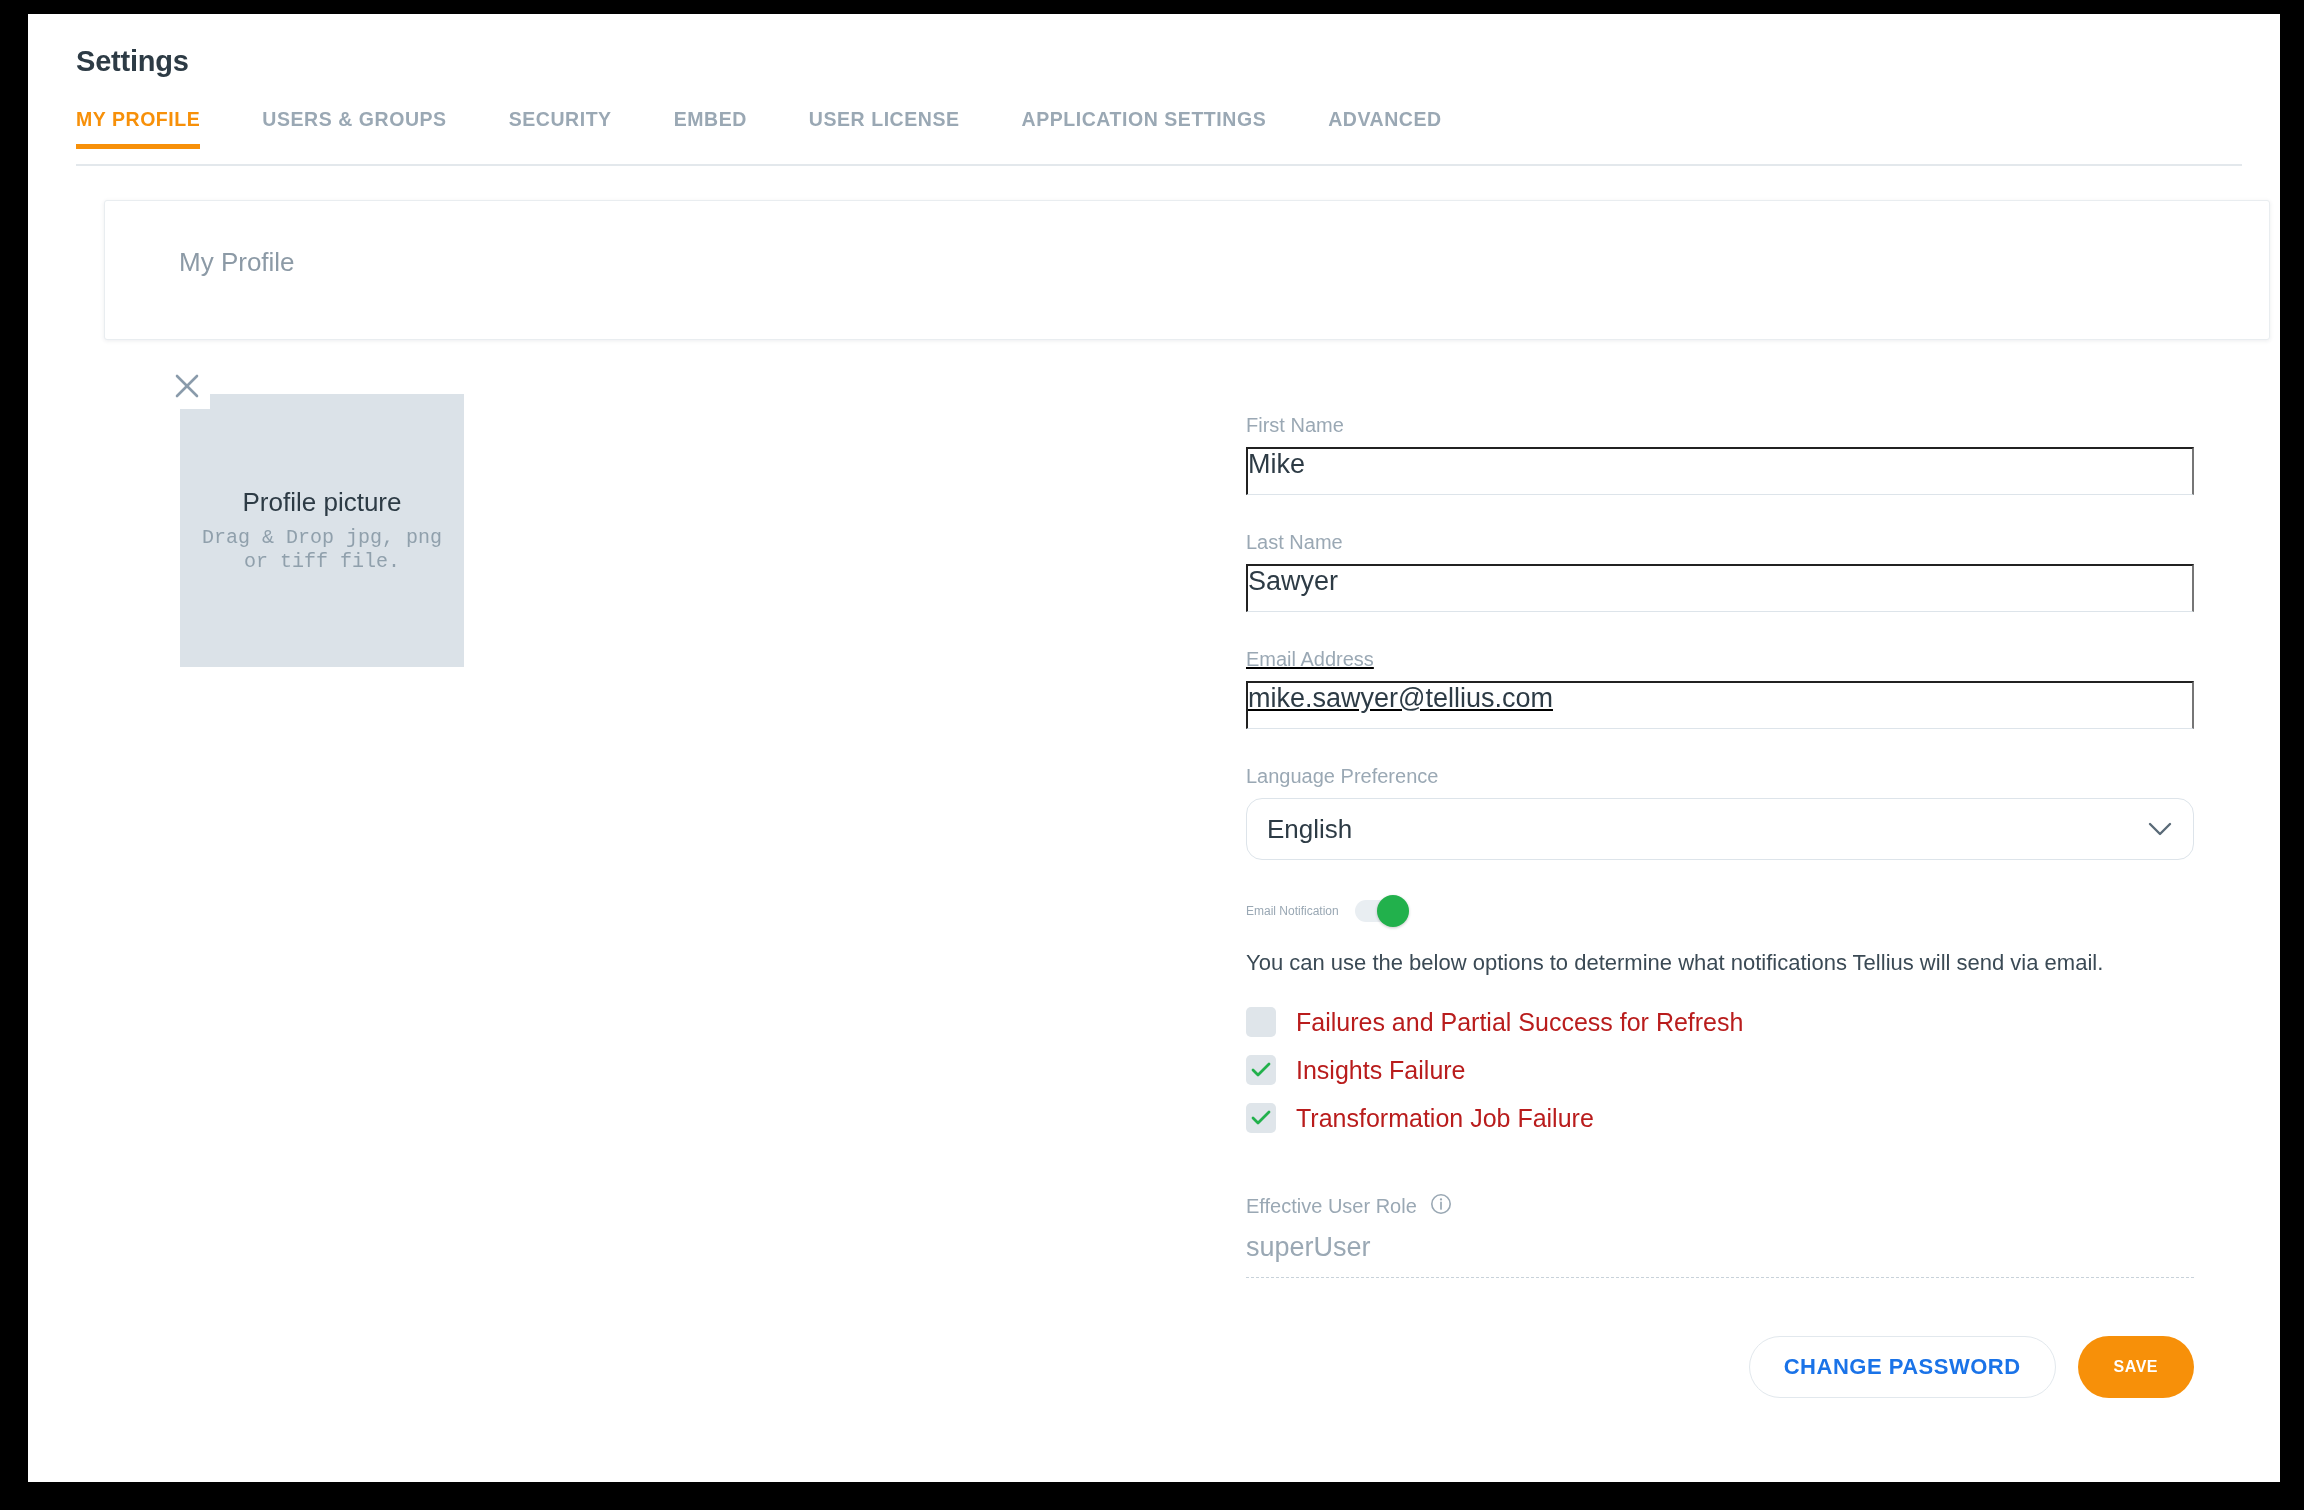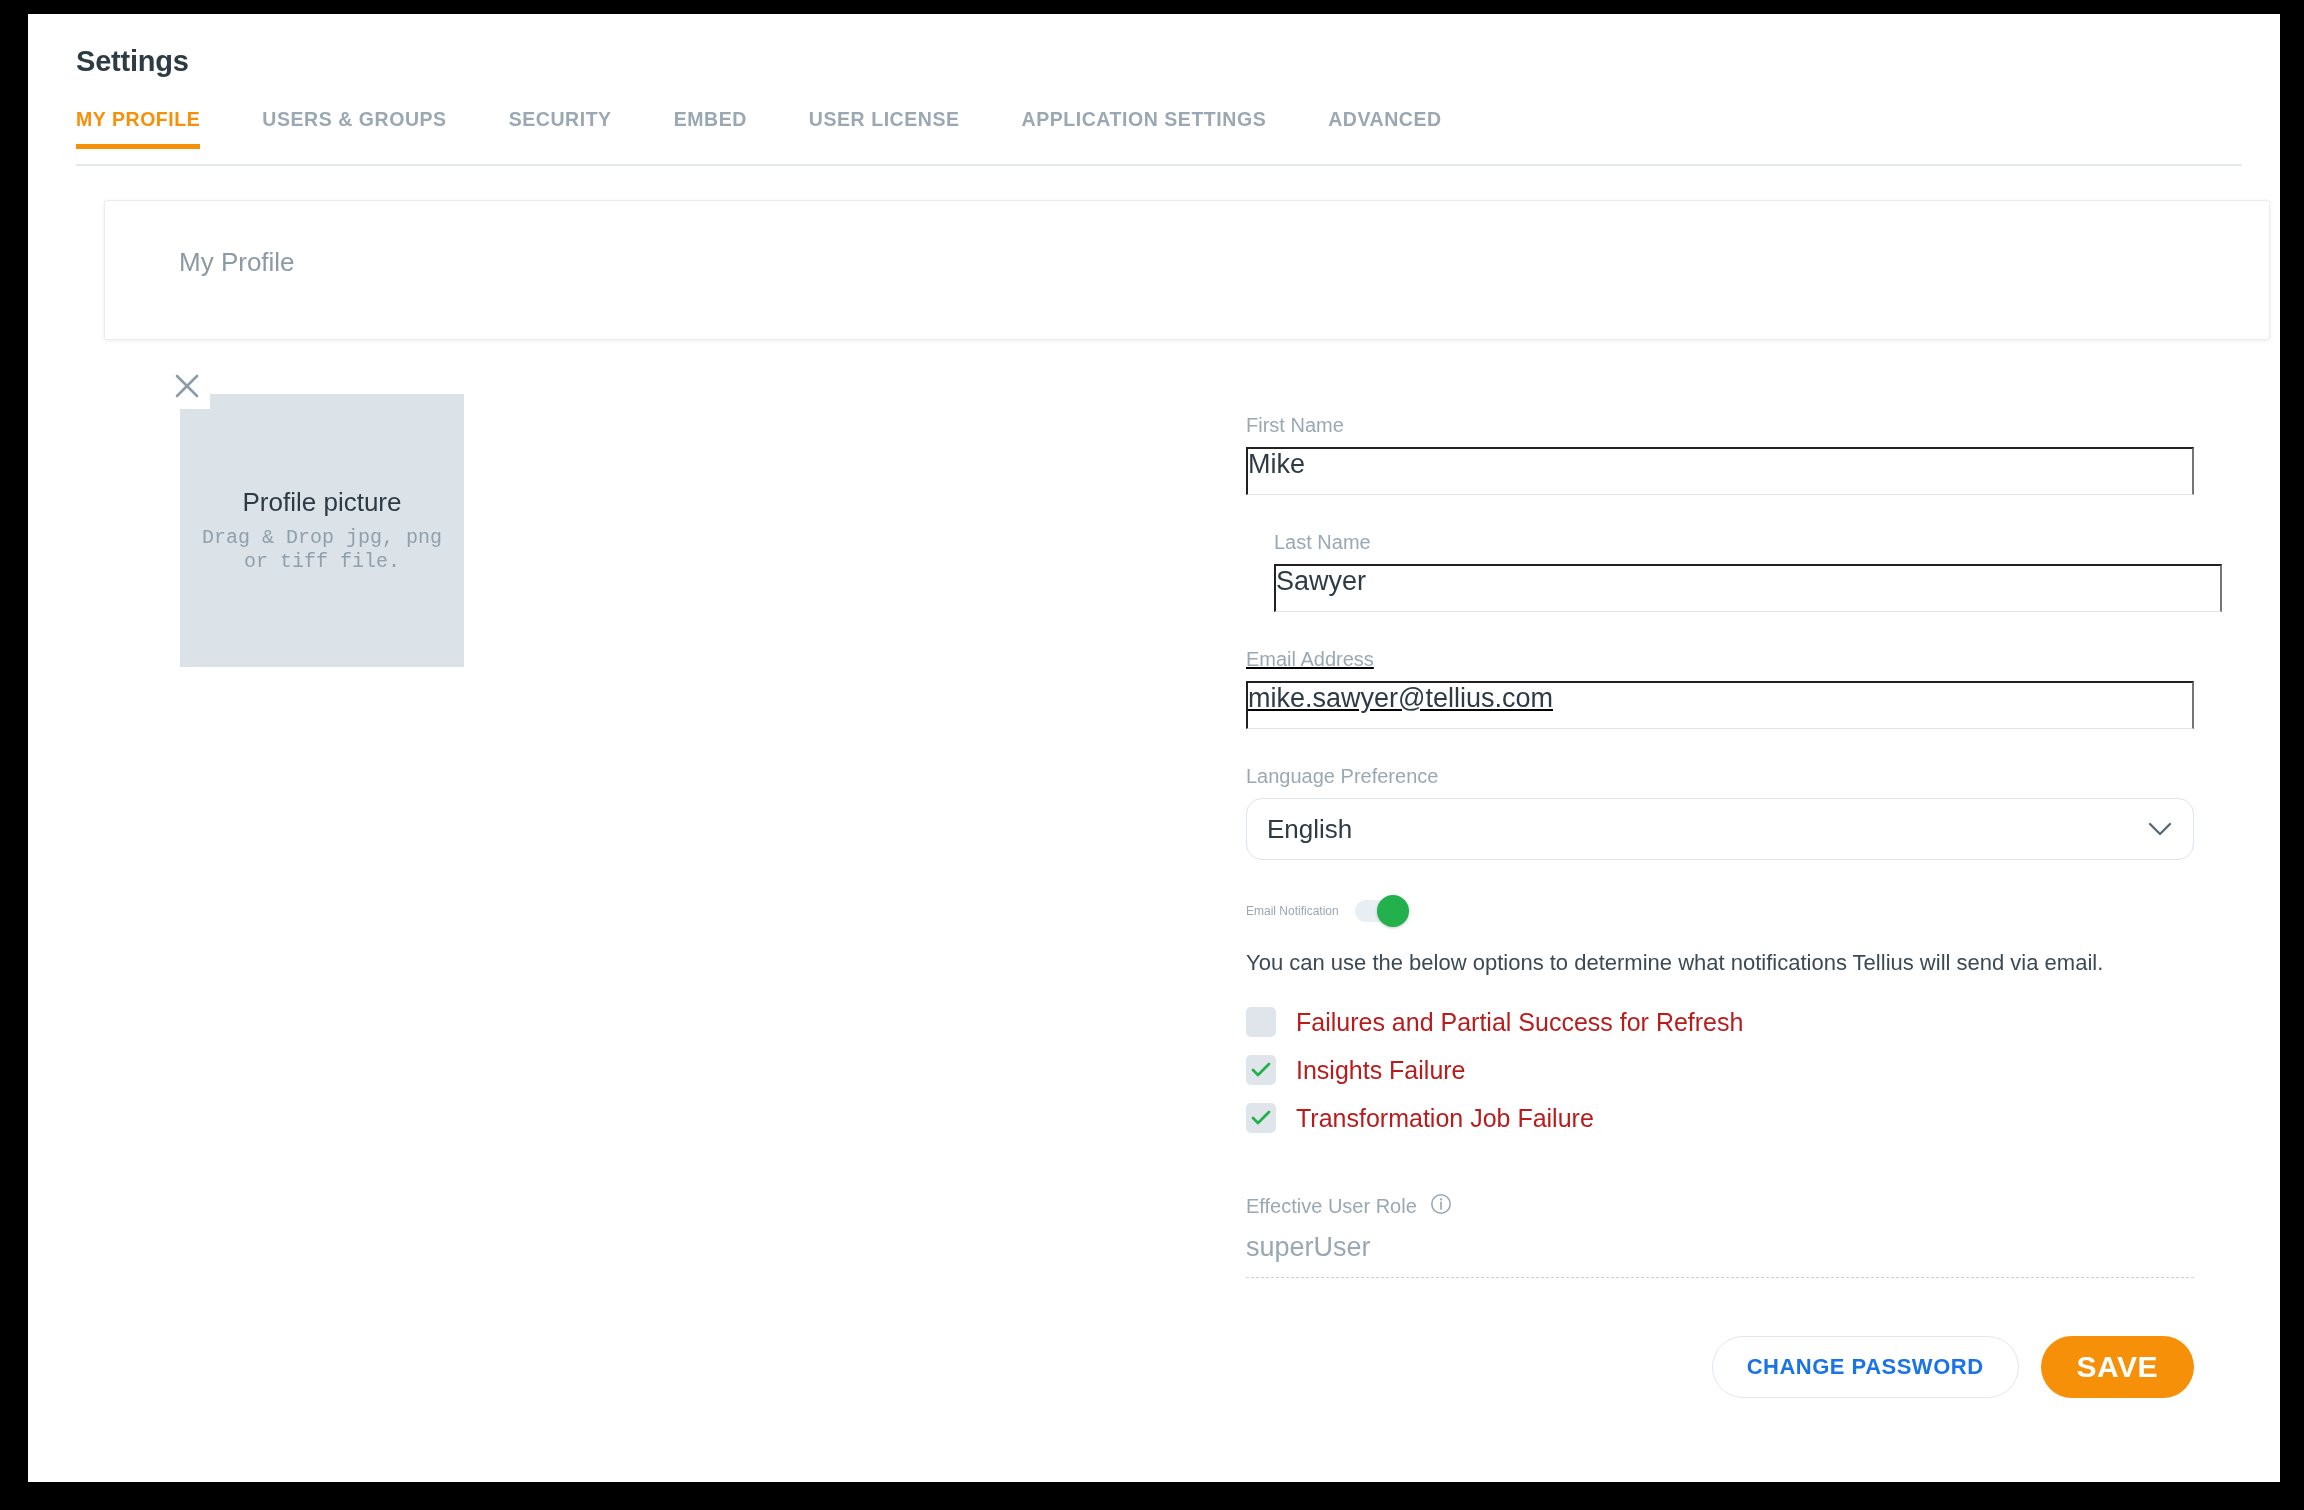--- a/index.html
+++ b/index.html
@@ -187,21 +187,21 @@
     padding-bottom: 14px;
     border-bottom: 1.5px solid #dde4ea;
     width: 948px;
     background: transparent;
     outline: none;
     font-family: "Liberation Sans", sans-serif;
     display: block;
   }
 
   #field-firstname { margin-bottom: 36px; }
-  #field-lastname  { margin-bottom: 36px; margin-left: 28px; }
+  #field-lastname  { margin-bottom: 36px; }
   #field-email     { margin-bottom: 36px; text-decoration: underline; }
 
   
   #lang-select-box {
     position: relative;
     width: 948px;
     height: 62px;
     border: 1.5px solid #dde4ea;
     border-radius: 16px;
     display: flex;
@@ -341,21 +341,21 @@
   }
 
   #btn-save {
     height: 62px;
     padding: 0 36px;
     margin-left: 22px;
     border: none;
     border-radius: 31px;
     background: #f79009;
     color: #ffffff;
-    font-size: 30px;
+    font-size: 16px;
     font-weight: bold;
     letter-spacing: 0.5px;
     cursor: pointer;
     font-family: "Liberation Sans", sans-serif;
     display: flex;
     align-items: center;
   }
 </style>
 </head>
 <body>

